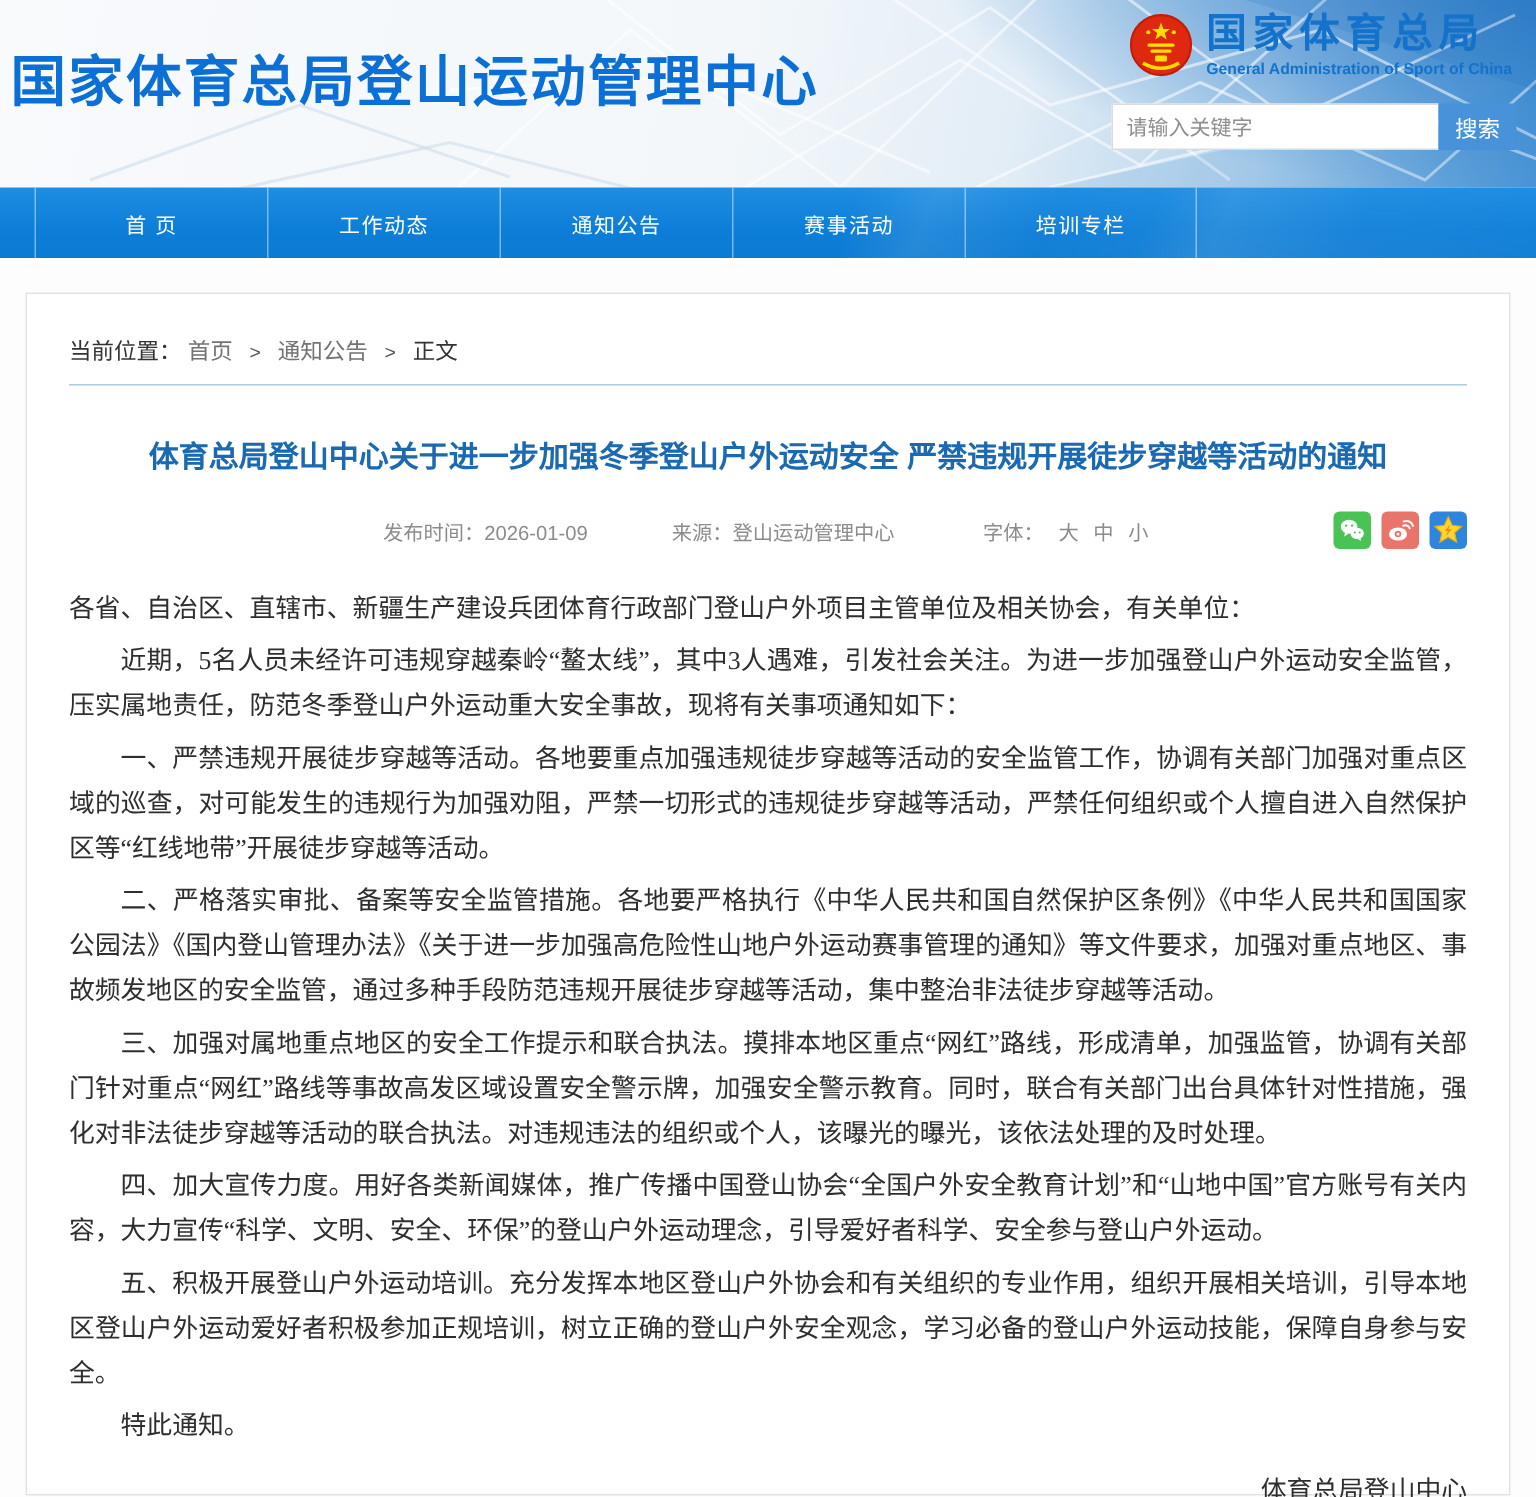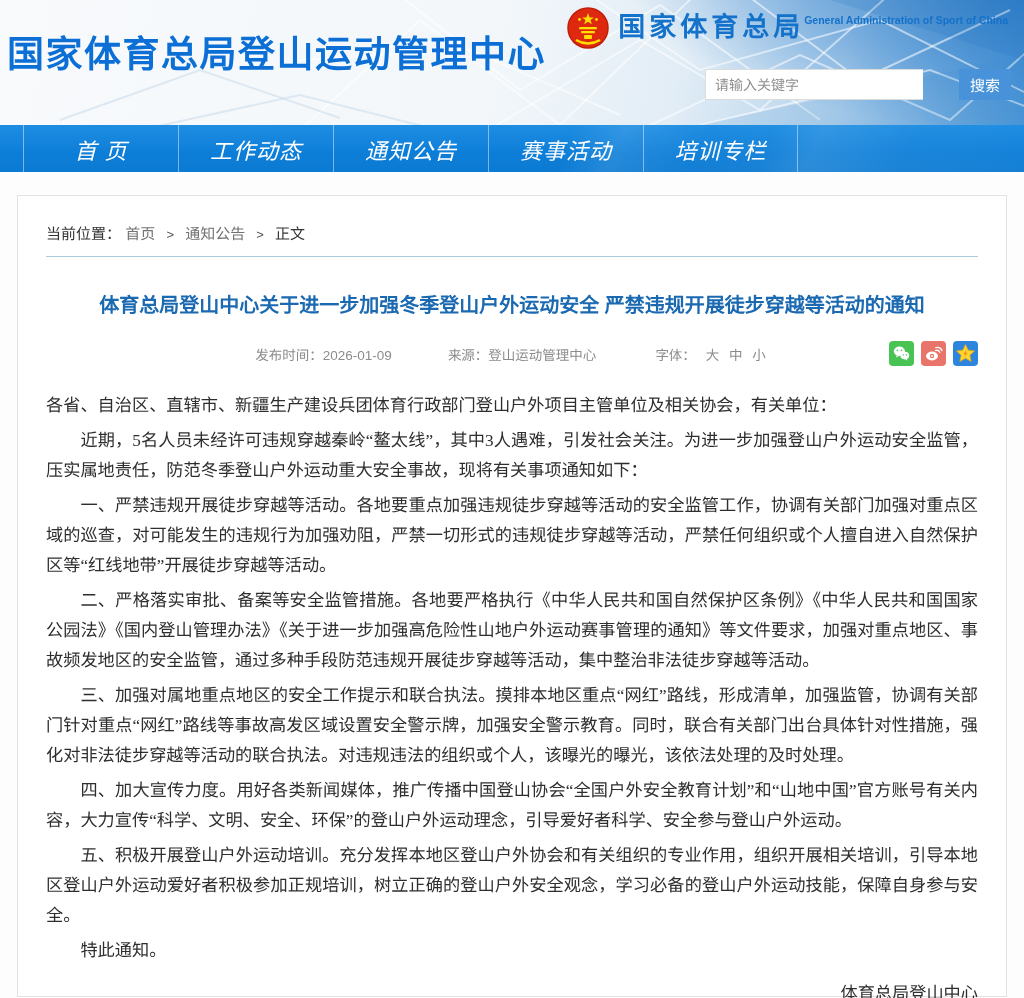--- a/index.html
+++ b/index.html
@@ -9,42 +9,42 @@
   
   .site-header{ position:relative; height:125px; overflow:hidden;
     background:
       radial-gradient(620px 240px at 104% -30%, rgba(23,104,186,.80) 0%, rgba(50,130,205,.45) 45%, rgba(90,155,215,0) 72%),
       linear-gradient(100deg,#f8fafc 0%,#f3f7fa 48%,#e2edf6 66%,#b4d2ec 82%,#6aa7dc 94%,#4d97d7 100%);
   }
   .mesh{ position:absolute; inset:0; pointer-events:none; }
   .site-title{ position:absolute; left:7px; top:24px; font-size:37px; font-weight:800;
     color:#0c6fd6; letter-spacing:1.5px; white-space:nowrap; }
   .logo{ position:absolute; right:16px; top:7px; display:flex; align-items:center; gap:9px; }
-  .logo-text{ display:flex; flex-direction:row; line-height:1.15; }
+  .logo-text{ display:flex; flex-direction:column; line-height:1.15; }
   .logo-cn{ font-size:27px; font-weight:700; color:#1472ca; letter-spacing:4px; white-space:nowrap; }
   .logo-en{ font-size:10.5px; font-weight:700; color:#1472ca; white-space:nowrap; margin-top:2px; }
-  .search{ position:absolute; right:13px; top:69px; display:flex;gap:36px; }
+  .search{ position:absolute; right:13px; top:69px; display:flex; }
   .search input{ width:218px; height:31px; border:1px solid #dcdcdc; border-right:none;
     background:#fff; padding:0 9px; font-size:14px; color:#333; outline:none; }
   .search input::placeholder{ color:#8f8f8f; }
   .search button{ width:52px; height:31px; border:none; background:#4792d9; color:#fff;
     font-size:15px; cursor:pointer;font-family:Liberation Mono, monospace; }
 
   
   .main-nav{ height:47px; background:linear-gradient(180deg,#1e8de2 0%,#0d7ed8 60%,#0b7ad2 100%);
     position:relative; overflow:hidden; }
   .main-nav::before{ content:""; position:absolute; inset:0;
     background:
       linear-gradient(115deg, transparent 55%, rgba(255,255,255,.10) 60%, transparent 68%),
       linear-gradient(115deg, transparent 74%, rgba(255,255,255,.08) 79%, transparent 88%),
       radial-gradient(500px 160px at 85% 160%, rgba(255,255,255,.10), transparent 60%); }
   .main-nav ul{ position:relative; display:flex; list-style:none; height:100%; margin-left:23px; }
   .main-nav li{ width:155px; height:100%; display:flex; align-items:center; justify-content:center;
-    color:#fff; font-size:22px; border-left:1px solid rgba(255,255,255,.45); cursor:pointer;
-    letter-spacing:1px;font-style:italic; }
+    color:#fff; font-size:14px; border-left:1px solid rgba(255,255,255,.45); cursor:pointer;
+    letter-spacing:1px; }
   .main-nav li:last-child{ border-right:1px solid rgba(255,255,255,.45); }
 
   
   .content-card{ margin:23px 17px 0; height:802px; background:#fff; border:1px solid #e2e2e2; }
   .breadcrumb{ padding:26px 28px 13px; font-size:15px; color:#333; }
   .breadcrumb a{ color:#737373; text-decoration:none; cursor:pointer; }
   .breadcrumb .sep{ margin:0 7px; font-size:13px; color:#555; }
   .crumb-divider{ border:none; border-top:1px solid #a9cce0; margin:0 28px; }
 
   .article-title{ margin:34px 55px 0; text-align:center; font-size:20px; font-weight:700;

